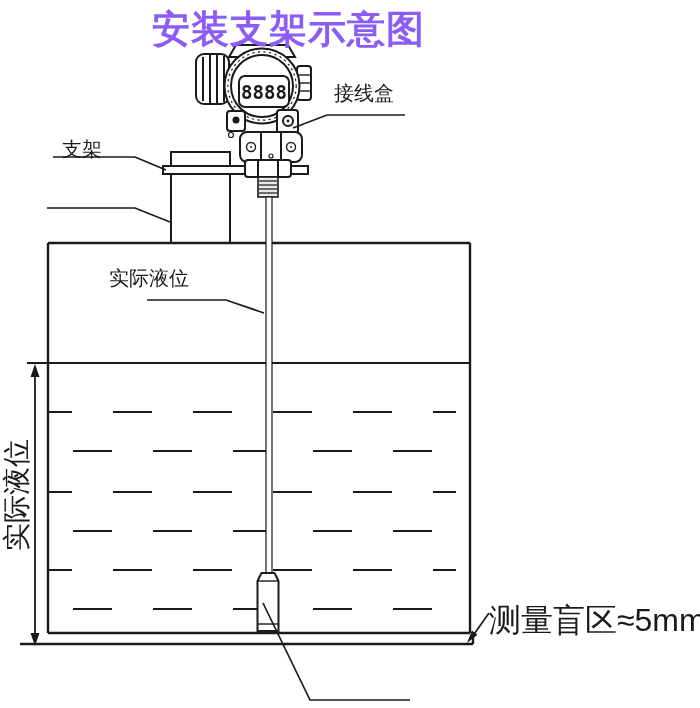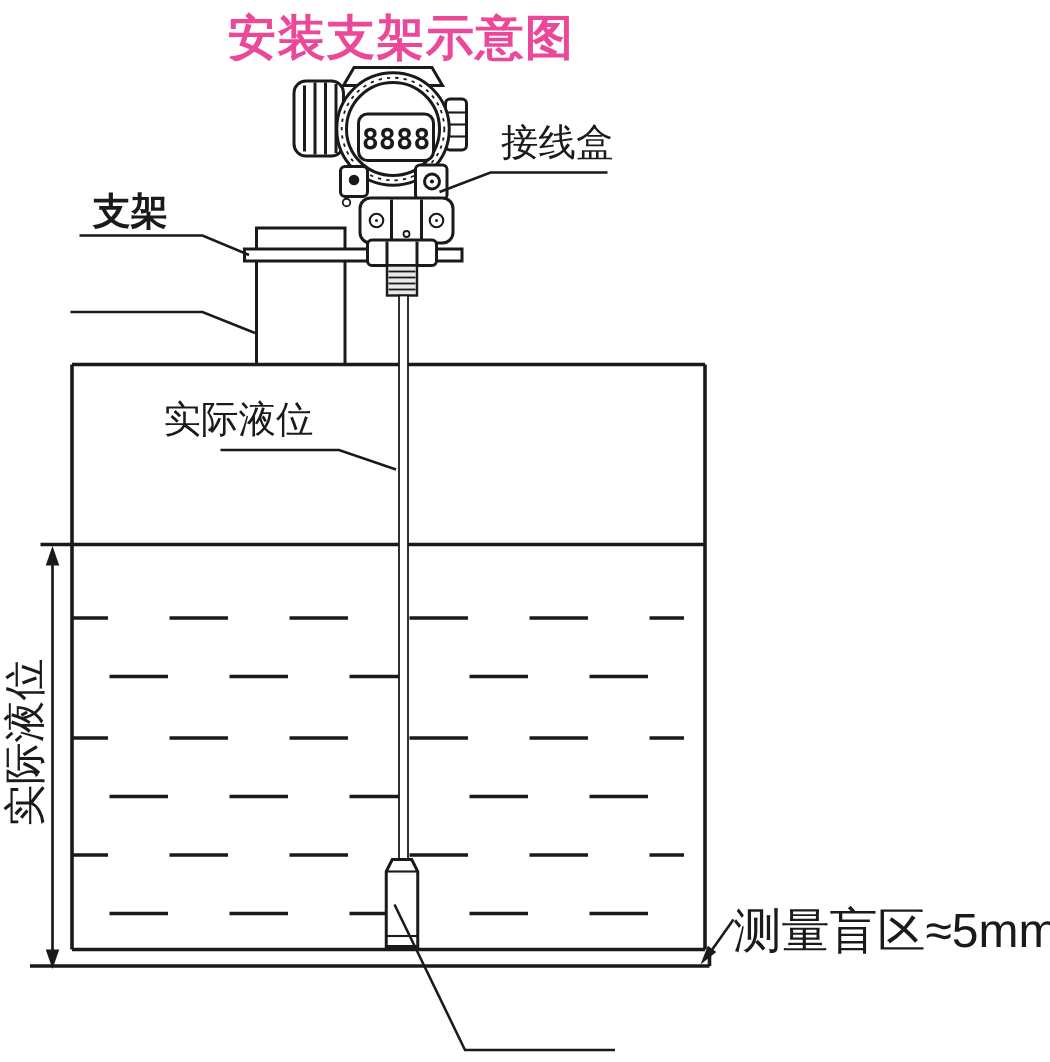--- a/index.html
+++ b/index.html
@@ -1,22 +1,22 @@
 <!DOCTYPE html>
 <html><head>
 <meta charset="utf-8">
 <style>
   html,body{margin:0;padding:0;background:#fff;}
   .canvas{
     position:relative;width:700px;height:708px;background:#ffffff;
     font-family:"Liberation Sans","DejaVu Sans",sans-serif;color:#1a1a1a;overflow:hidden;
   }
   svg{position:absolute;left:0;top:0;}
-  .lbl{position:absolute;white-space:nowrap;font-size:25px;font-weight:500;line-height:1.1;color:#1a1a1a;}
-  .title{position:absolute;white-space:nowrap;font-size:32px;font-weight:600;letter-spacing:1px;color:#ec4899;}
+  .lbl{position:absolute;white-space:nowrap;font-size:20px;font-weight:500;line-height:1.1;color:#1a1a1a;}
+  .title{position:absolute;white-space:nowrap;font-size:38px;font-weight:600;letter-spacing:1px;color:#8b5cf6;}
   .vlabel{
     position:absolute;white-space:nowrap;font-size:28px;font-weight:500;
     transform:translate(-50%,-50%) rotate(-90deg);
   }
   .lcd-text{font-family:"DejaVu Sans Mono",monospace;font-weight:bold;}
 </style>
 </head>
 <body>
 
 <div class="canvas">
@@ -139,21 +139,21 @@
       </g>
 
       <text x="264" y="99" text-anchor="middle" class="lcd-text" font-size="19" fill="#1a1a1a" stroke="none" letter-spacing="0">8888</text>
     </g>
   </svg>
 
   <div class="title" style="left:152px;top:4px;position:absolute;">安装支架示意图</div>
 
   <div class="lbl" style="left:334px;top:82px;">接线盒</div>
 
-  <div class="lbl" style="left:62px;top:128px;font-weight:bold;">支架</div>
+  <div class="lbl" style="left:62px;top:138px;">支架</div>
 
 
   <div class="lbl" style="left:109px;top:267px;">实际液位</div>
 
   <div class="vlabel" style="left:17px;top:495px;">实际液位</div>
 
   <div class="lbl" style="left:489px;top:603px;font-size:32px;">测量盲区≈5mm</div>
 
 
 </div>

